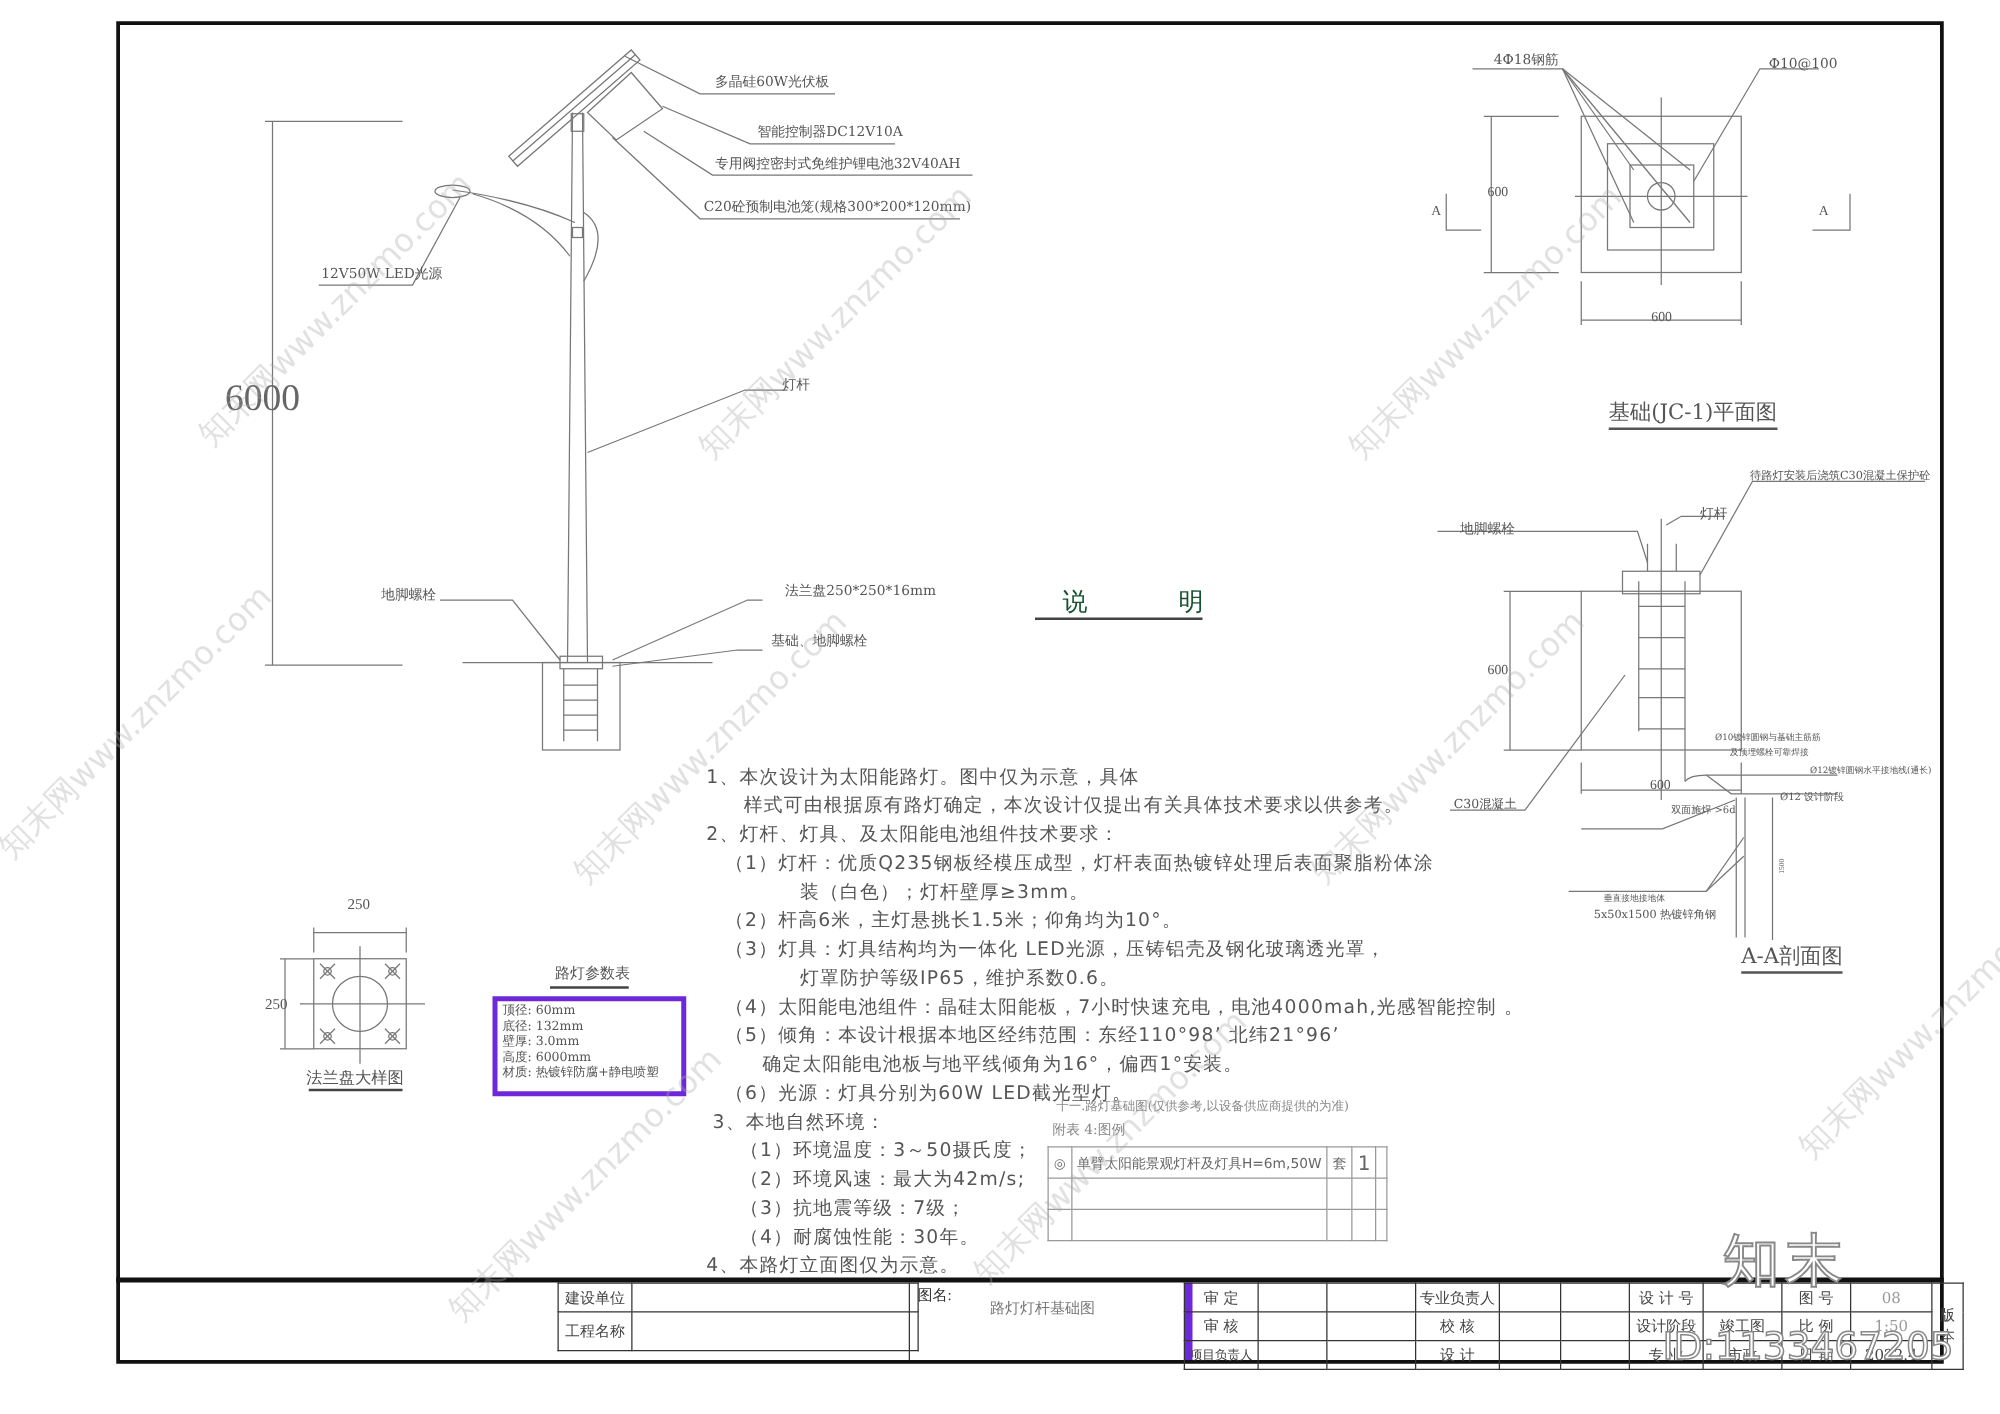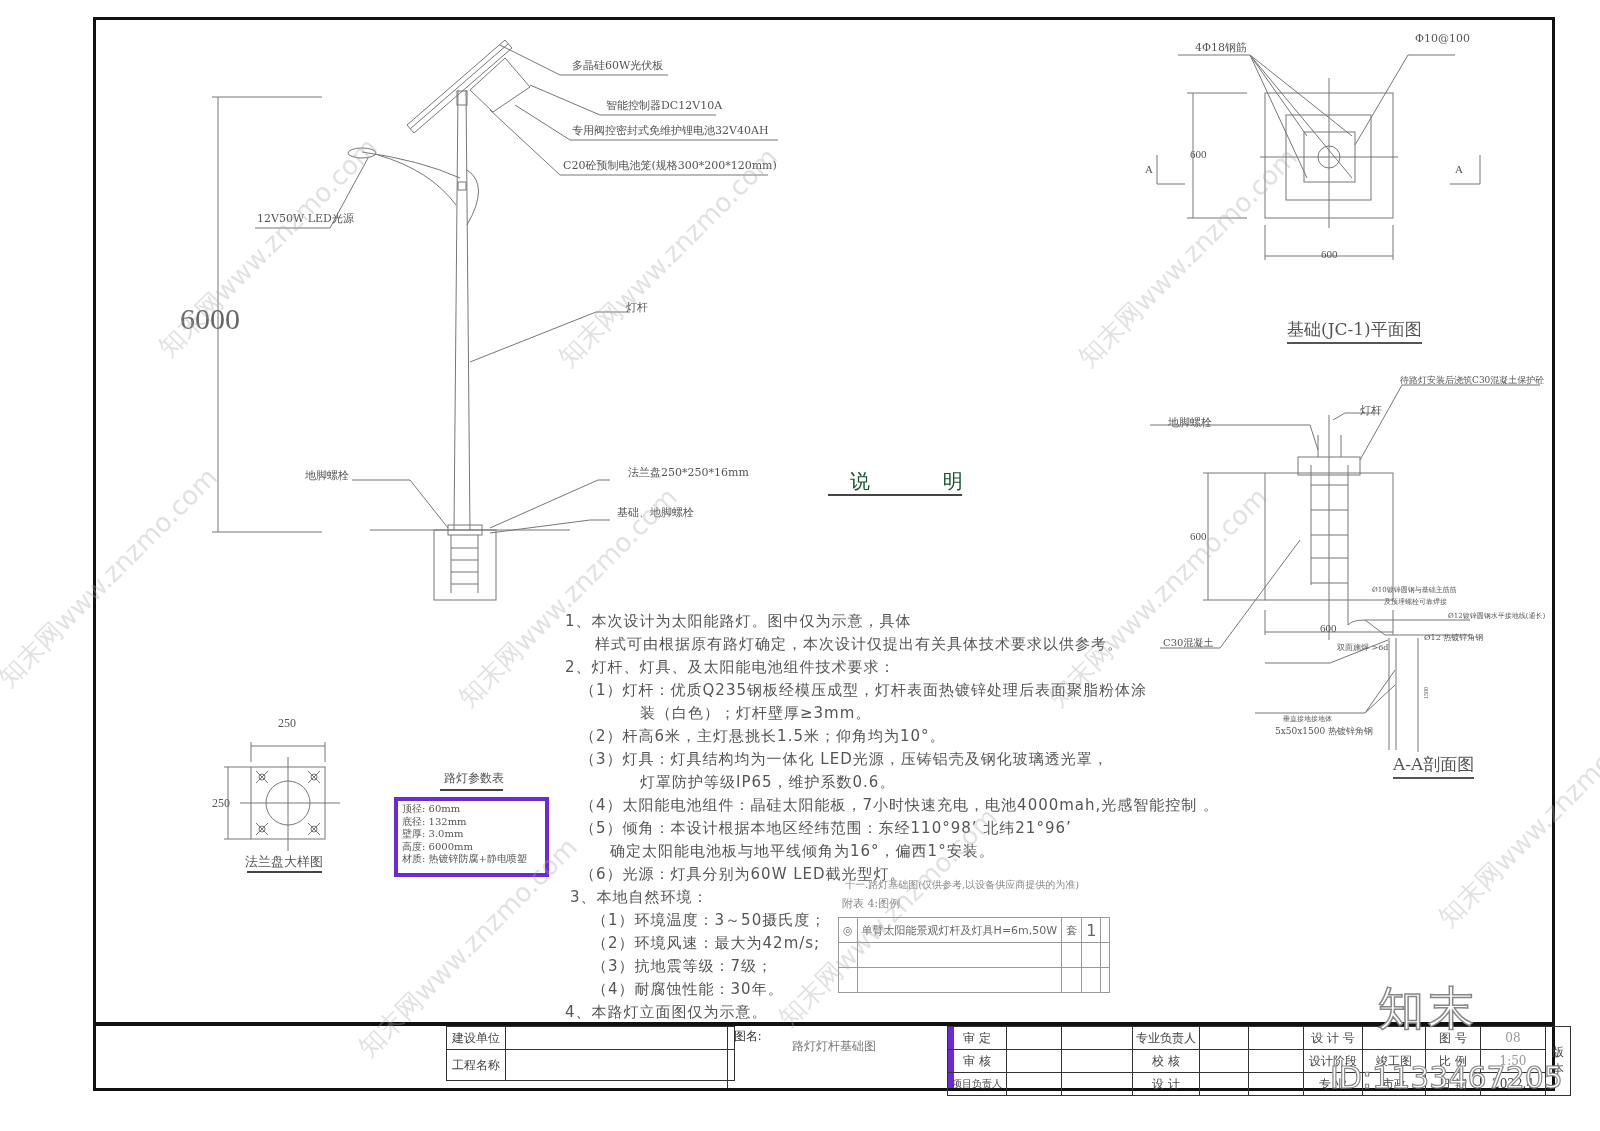--- a/index.html
+++ b/index.html
@@ -156,37 +156,37 @@
 <div class="lbl" style="left:606px;top:98px;">智能控制器DC12V10A</div>
 <div class="lbl" style="left:572px;top:123px;">专用阀控密封式免维护锂电池32V40AH</div>
 <div class="lbl" style="left:563px;top:158px;">C20砼预制电池笼(规格300*200*120mm)</div>
 <div class="lbl" style="left:257px;top:211px;">12V50W LED光源</div>
 <div class="lbl" style="left:626px;top:300px;">灯杆</div>
 <div class="lbl" style="left:305px;top:468px;">地脚螺栓</div>
 <div class="lbl" style="left:628px;top:465px;">法兰盘250*250*16mm</div>
 <div class="lbl" style="left:617px;top:505px;">基础、地脚螺栓</div>
 
 <div class="lbl" style="left:1195px;top:40px;">4Φ18钢筋</div>
-<div class="lbl" style="left:1415px;top:32px;">Φ10@100</div>
+<div class="lbl" style="left:1415px;top:44px;">Φ10@100</div>
 <div class="dim" style="left:1190px;top:148px;">600</div>
 <div class="dim" style="left:1321px;top:248px;">600</div>
 <div class="dim" style="left:1145px;top:163px;">A</div>
 <div class="dim" style="left:1455px;top:163px;">A</div>
 <div class="title-u" style="left:1287px;top:318px;">基础(JC-1)平面图</div>
 
 <div class="lbl" style="left:1400px;top:374px;font-size:9px;">待路灯安装后浇筑C30混凝土保护砼</div>
 <div class="lbl" style="left:1360px;top:403px;">灯杆</div>
 <div class="lbl" style="left:1168px;top:415px;">地脚螺栓</div>
 <div class="dim" style="left:1190px;top:530px;">600</div>
 <div class="lbl" style="left:1372px;top:585px;font-size:7px;">Ø10镀锌圆钢与基础主筋筋</div>
 <div class="lbl" style="left:1384px;top:597px;font-size:7px;">及预埋螺栓可靠焊接</div>
 <div class="lbl" style="left:1163px;top:636px;font-size:10px;">C30混凝土</div>
 <div class="dim" style="left:1320px;top:622px;">600</div>
 <div class="lbl" style="left:1448px;top:611px;font-size:7px;">Ø12镀锌圆钢水平接地线(通长)</div>
-<div class="lbl" style="left:1424px;top:632px;font-size:8px;">Ø12 热镀锌角钢</div>
+<div class="lbl" style="left:1424px;top:632px;font-size:8px;">Ø12 设计阶段</div>
 <div class="lbl" style="left:1337px;top:642px;font-size:8px;">双面施焊 &gt;6d</div>
 <div class="dim" style="left:1420px;top:690px;font-size:6px;transform:rotate(-90deg);">1500</div>
 <div class="lbl" style="left:1283px;top:714px;font-size:7px;">垂直接地接地体</div>
 <div class="lbl" style="left:1275px;top:725px;font-size:9px;">5x50x1500 热镀锌角钢</div>
 <div class="title-u" style="left:1393px;top:753px;">A-A剖面图</div>
 
 <div class="dim" style="left:278px;top:716px;font-size:12px;">250</div>
 <div class="dim" style="left:212px;top:796px;font-size:12px;">250</div>
 <div class="lbl" style="left:245px;top:853px;font-size:13px;">法兰盘大样图</div>
 

